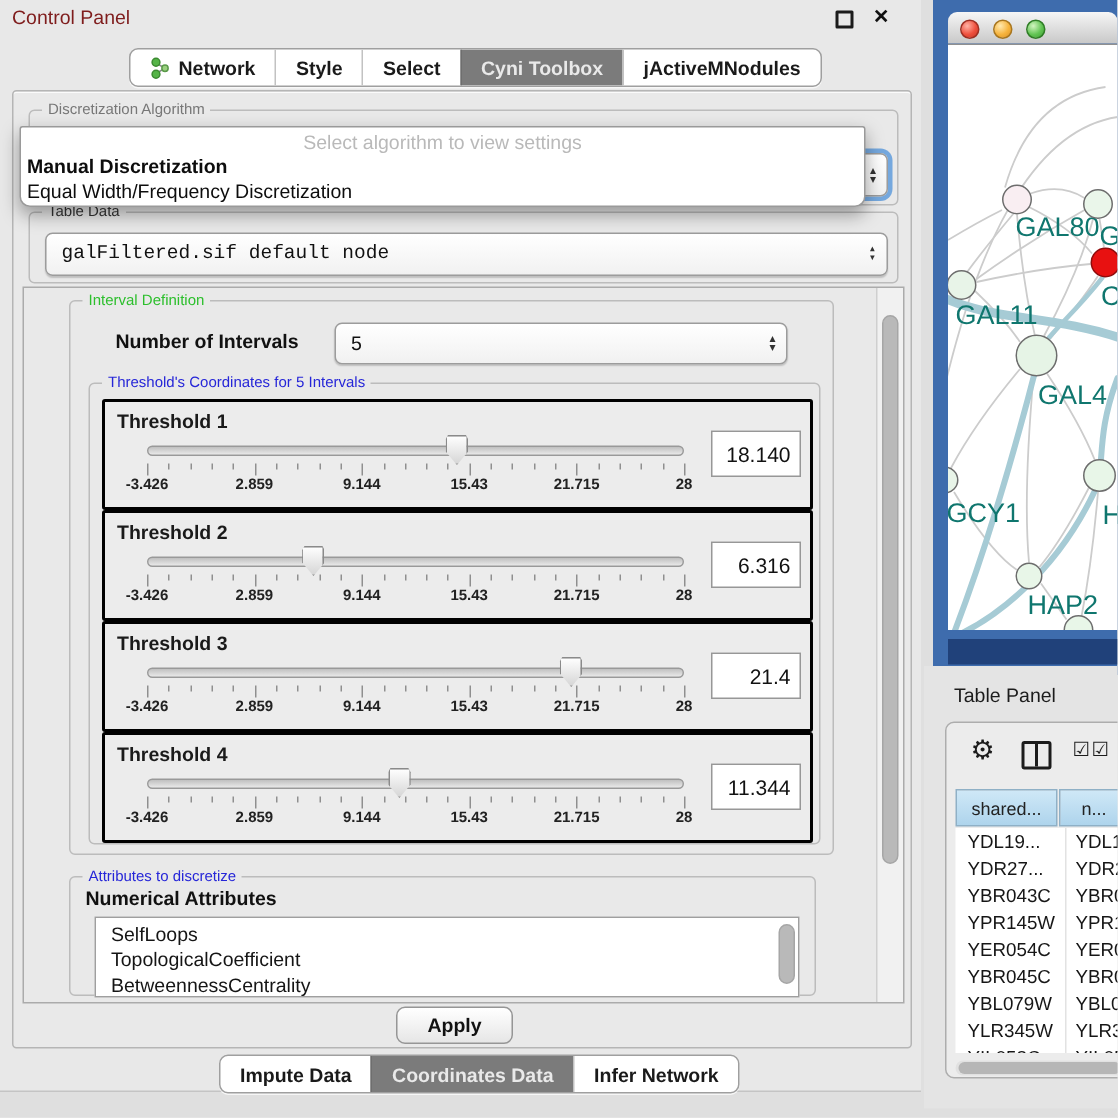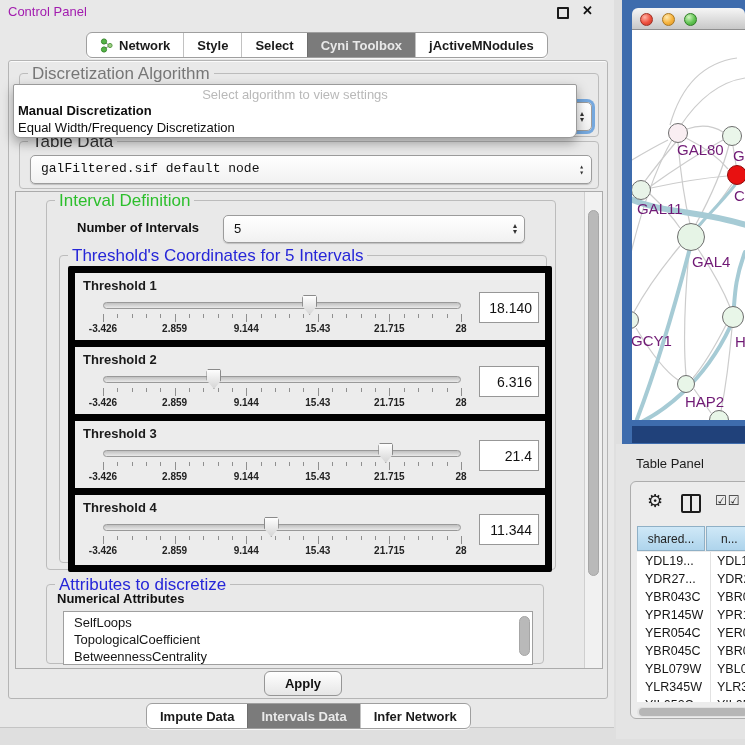--- a/index.html
+++ b/index.html
@@ -3,37 +3,37 @@
 <meta charset="utf-8">
 <style>
   html,body{margin:0;padding:0;}
   body{width:745px;height:745px;overflow:hidden;position:relative;background:#dfdfdf;
        font-family:"Liberation Sans",sans-serif;font-size:13px;color:#1a1a1a;
        -webkit-font-smoothing:antialiased;}
 
   
   #left{position:absolute;left:0;top:0;width:614px;height:727px;background:#e8e8e8;
         border-bottom:1px solid #c4c4c4;}
-  .paneltitle{position:absolute;left:8px;top:4px;font-size:13px;color:#a21caf;}
+  .paneltitle{position:absolute;left:8px;top:4px;font-size:13px;color:#7f1d1d;}
   .floatico{position:absolute;left:557px;top:7px;width:8px;height:8px;border:2px solid #1b1b1b;border-radius:1px;}
   .closeico{position:absolute;left:582px;top:3px;font-size:13px;font-weight:bold;color:#111;}
 
   .segbar{position:absolute;display:flex;background:#fff;border:1px solid #9f9f9f;border-radius:6px;
           overflow:hidden;font-weight:bold;font-size:13px;color:#1a1a1a;height:24px;
           box-shadow:0 1px 0 rgba(255,255,255,.7);}
   .segbar .seg{display:flex;align-items:center;padding:0 13px;border-left:1px solid #c2c2c2;white-space:nowrap;}
   .segbar .seg:first-child{border-left:none;}
   .segbar .seg.sel{background:#7b7b7b;color:#e9e9e9;border-left-color:#6e6e6e;}
   .net-ico{margin-right:6px;display:inline-flex;}
 
   .cframe{position:absolute;left:8px;top:60px;width:598px;height:637px;background:#e9e9e9;
           border:1px solid #b5b5b5;border-radius:3px;box-shadow:inset 0 1px 0 #fbfbfb;}
 
   .group{position:absolute;border:1px solid #bcbcbc;border-radius:4px;}
-  .glabel{position:absolute;top:-8px;left:8px;background:#e9e9e9;padding:0 4px;font-size:17px;line-height:15px;white-space:nowrap;}
+  .glabel{position:absolute;top:-8px;left:8px;background:#e9e9e9;padding:0 4px;font-size:10px;line-height:15px;white-space:nowrap;}
   .green{color:#2cbf2c;} .blue{color:#2626d8;} .dim{color:#777;}
 
   .combo{position:absolute;background:linear-gradient(#ffffff,#f1f1f1);border:1px solid #9c9c9c;
          border-radius:5px;box-shadow:0 1px 1px rgba(0,0,0,.18);}
   .combo .ctext{position:absolute;left:10px;top:0;line-height:26px;font-size:13px;color:#111;white-space:nowrap;}
   .spin{position:absolute;right:7px;top:50%;transform:translateY(-50%);display:flex;flex-direction:column;
         align-items:center;font-size:8px;line-height:6px;color:#333;}
   .focusring{box-shadow:0 0 0 3px rgba(96,156,220,.85);}
 
   
@@ -46,21 +46,21 @@
 
   
   .scrollregion{position:absolute;left:6px;top:130px;width:586px;height:476px;background:#e9e9e9;
                 border:1px solid #ababab;}
   .vtrack{position:absolute;right:0;top:0;width:17px;height:100%;background:#f1f1f1;border-left:1px solid #cfcfcf;}
   .vthumb{position:absolute;left:3px;width:11px;border-radius:6px;background:#b9b9b9;border:1px solid #a6a6a6;box-sizing:border-box;}
 
   .boldlab{font-weight:bold;font-size:13px;color:#111;white-space:nowrap;}
 
   
-  .tpanel{position:absolute;left:8px;width:470px;height:70px;background:#ececec;border:7px solid #000000;border-radius:2px;}
+  .tpanel{position:absolute;left:8px;width:470px;height:70px;background:#ececec;border:2px solid #000000;border-radius:2px;}
   .tplabel{position:absolute;left:8px;top:5px;font-weight:bold;font-size:13px;}
   .strack{position:absolute;left:28px;top:29px;width:358px;height:7px;border:1px solid #999;
           border-radius:4px;background:linear-gradient(#c0c0c0,#e9e9e9);box-sizing:border-box;}
   .thumb{position:absolute;top:22px;width:15px;height:20px;background:linear-gradient(#fefefe,#d6d6d6);
          border:1px solid #8a8a8a;box-sizing:border-box;
          clip-path:polygon(10% 0,90% 0,100% 14%,100% 55%,50% 100%,0 55%,0 14%);}
   .tick{position:absolute;width:1px;background:#8f8f8f;top:41px;}
   .tick.minor{height:4px;} .tick.major{height:8px;}
   .ticklab{position:absolute;top:50px;width:44px;text-align:center;font-size:10px;font-weight:bold;color:#222;}
   .vbox{position:absolute;left:404px;top:19px;width:60px;height:31px;background:#fff;border:1px solid #979797;
@@ -80,21 +80,21 @@
   .navy{position:absolute;left:10px;top:426px;width:113px;height:17px;background:#20417a;}
   .macwin{position:absolute;left:10px;top:8px;width:113px;height:412px;}
   .mtitle{position:absolute;left:0;top:0;width:113px;height:22px;background:linear-gradient(#f6f6f6,#c8c8c8);
           border-radius:6px 6px 0 0;border-bottom:1px solid #8f8f8f;box-sizing:border-box;}
   .light{position:absolute;top:5px;width:13px;height:13px;border-radius:50%;box-sizing:border-box;}
   .light.red{left:8px;background:radial-gradient(circle at 35% 30%, #ffb3a6 0%, #ee4f3d 55%, #c43828 100%);border:1px solid #9e2f23;}
   .light.yel{left:30px;background:radial-gradient(circle at 35% 30%, #ffe9b0 0%, #f6b33c 55%, #d9912a 100%);border:1px solid #a8761f;}
   .light.grn{left:52px;background:radial-gradient(circle at 35% 30%, #d2f5c0 0%, #62c454 55%, #3f9e33 100%);border:1px solid #2f7d26;}
   .ncanvas{position:absolute;left:0;top:22px;width:113px;height:390px;background:#fff;overflow:hidden;}
   .nnode{position:absolute;border:1px solid #6d6d6d;border-radius:50%;box-sizing:border-box;}
-  .nlabel{position:absolute;font-size:15px;color:#701a75;white-space:nowrap;}
+  .nlabel{position:absolute;font-size:18px;color:#0f766e;white-space:nowrap;}
 
   .tablezone{position:absolute;left:-6px;top:444px;width:129px;height:295px;background:#e4e4e4;}
   .tptitle{position:absolute;left:20px;top:12px;font-size:13px;color:#1c1c1c;}
   .tpanelbox{position:absolute;left:14px;top:37px;width:130px;height:236px;background:#ececec;
              border:1px solid #adadad;border-radius:6px;}
   .gear{position:absolute;left:16px;top:8px;font-family:"DejaVu Sans",sans-serif;font-size:18px;color:#1c1c1c;}
   .colico{position:absolute;left:50px;top:12px;width:16px;height:15px;border:2px solid #1c1c1c;border-radius:2px;}
   .colico div{position:absolute;left:50%;top:0;width:2px;height:100%;background:#1c1c1c;transform:translateX(-50%);}
   .checks{position:absolute;left:84px;top:11px;font-family:"DejaVu Sans",sans-serif;font-size:13px;color:#1c1c1c;letter-spacing:1px;white-space:nowrap;}
   .hcell{position:absolute;top:44px;height:25px;line-height:25px;background:linear-gradient(#cfe8f7,#aed4ec);
@@ -354,21 +354,21 @@
     </div>
   </div>
 
   <div class="pushbtn" style="left:264px;top:671px;width:76px;height:23px;line-height:23px;">Apply</div>
 
   <div class="segbar" style="left:146px;top:703px;">
       <div class="seg">
         <span>Impute Data</span>
       </div>
       <div class="seg sel">
-        <span>Intervals Data</span>
+        <span>Coordinates Data</span>
       </div>
       <div class="seg">
         <span>Infer Network</span>
       </div>
     </div>
 
   <div class="popup">
     <div class="pop-ph">Select algorithm to view settings</div>
     <div class="pop-o1">Manual Discretization</div>
     <div class="pop-o2">Equal Width/Frequency Discretization</div>

